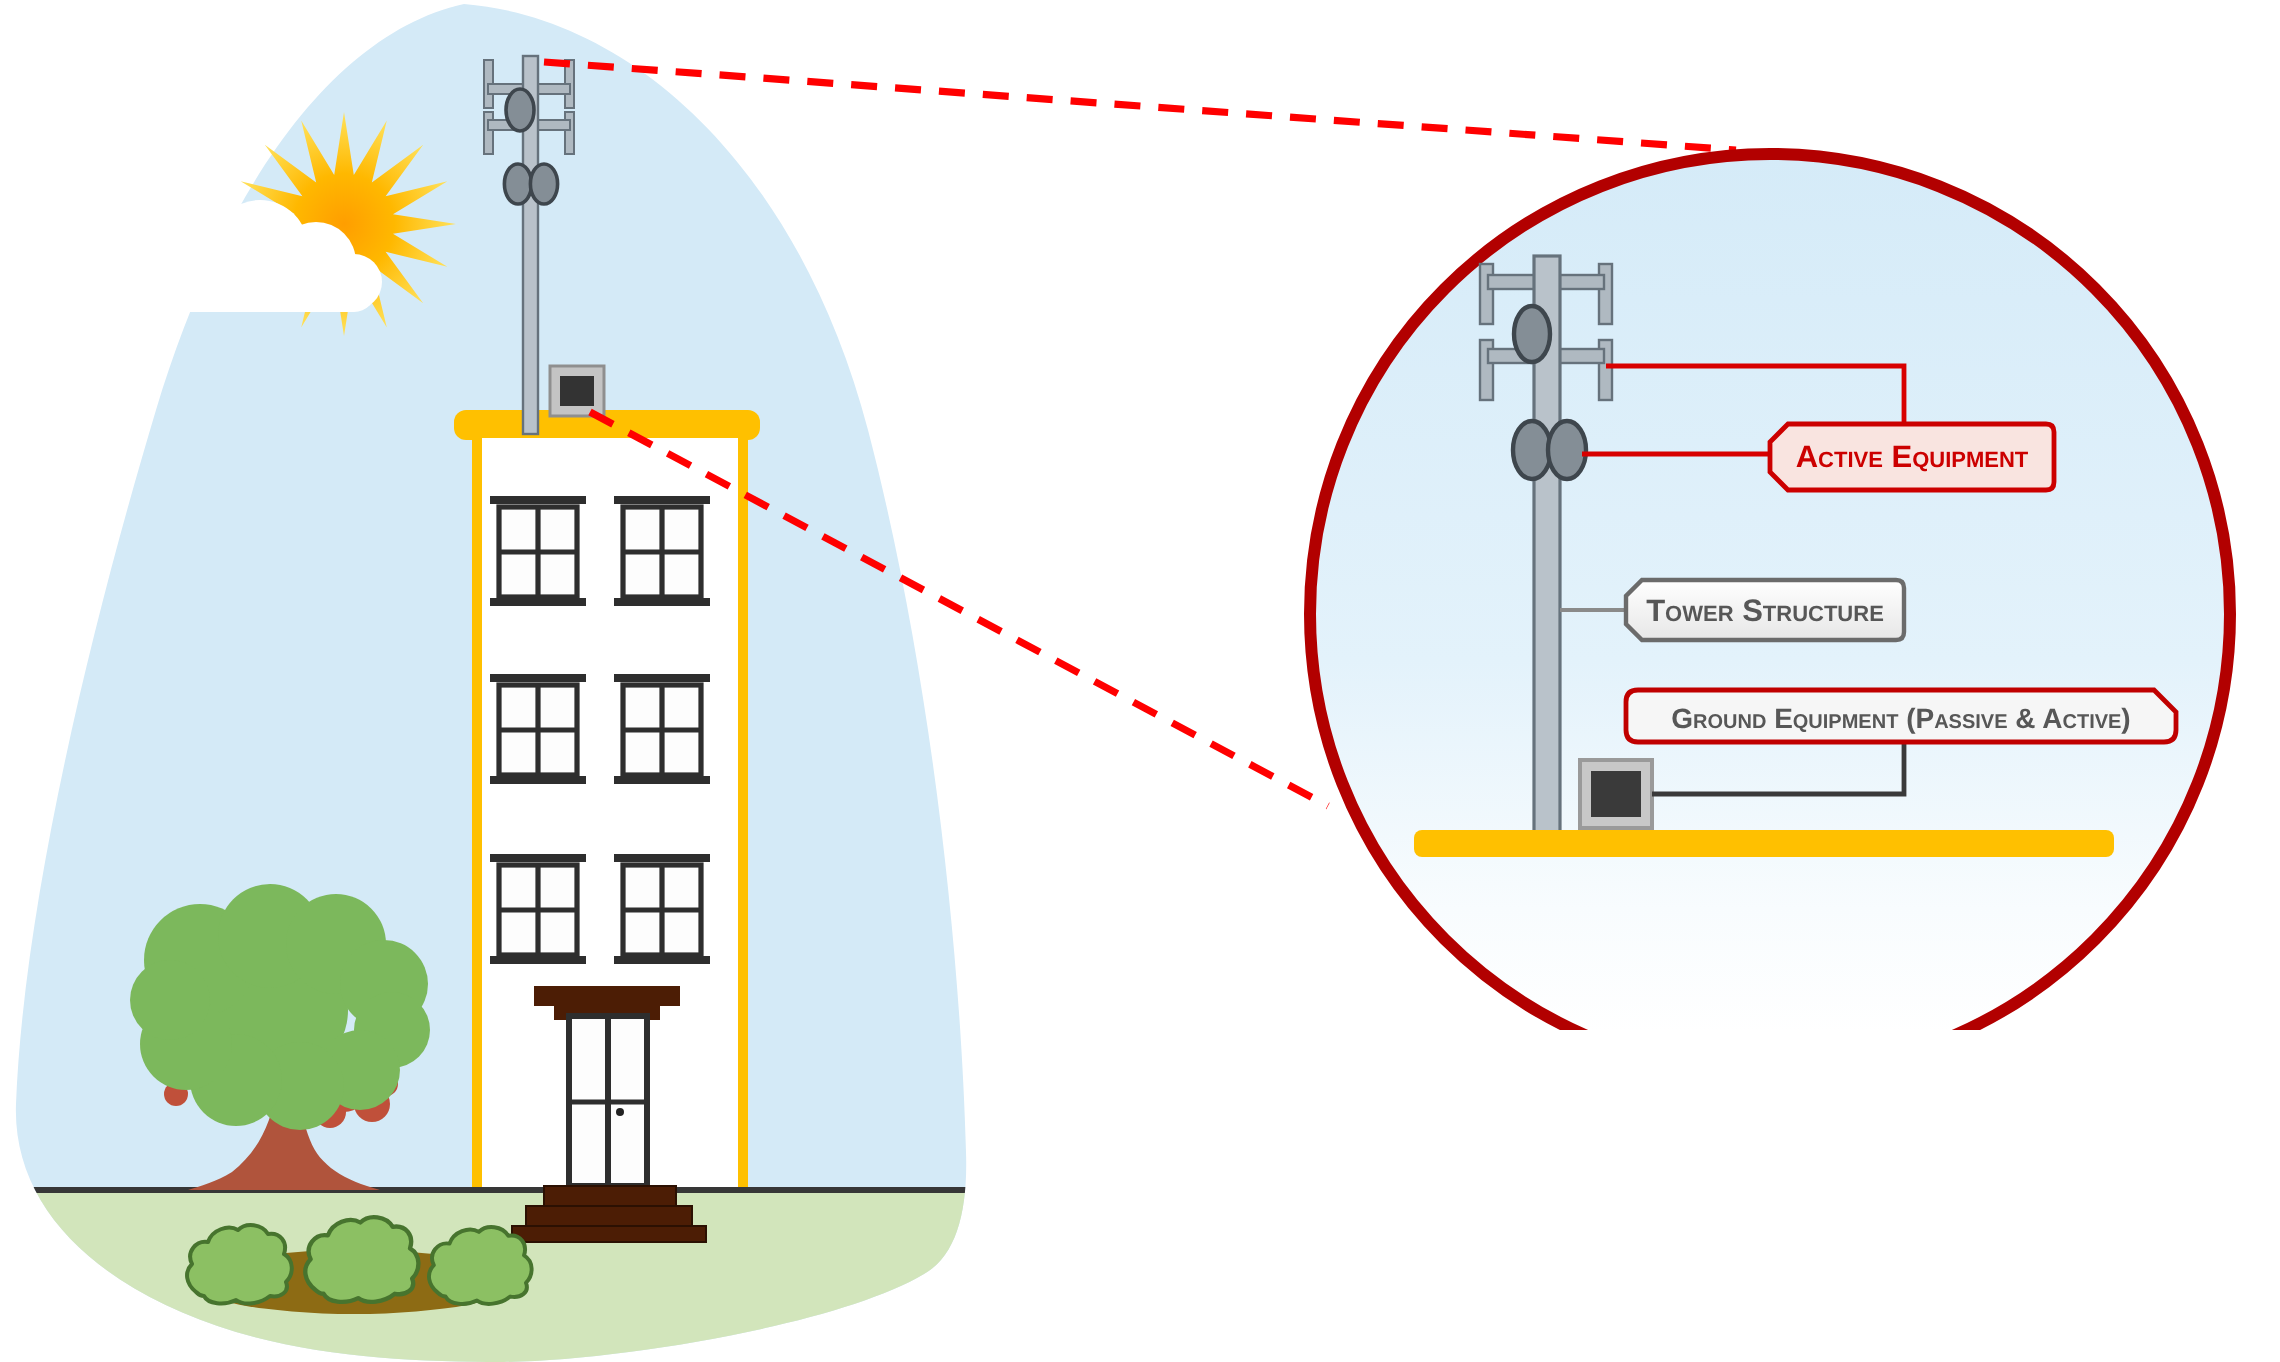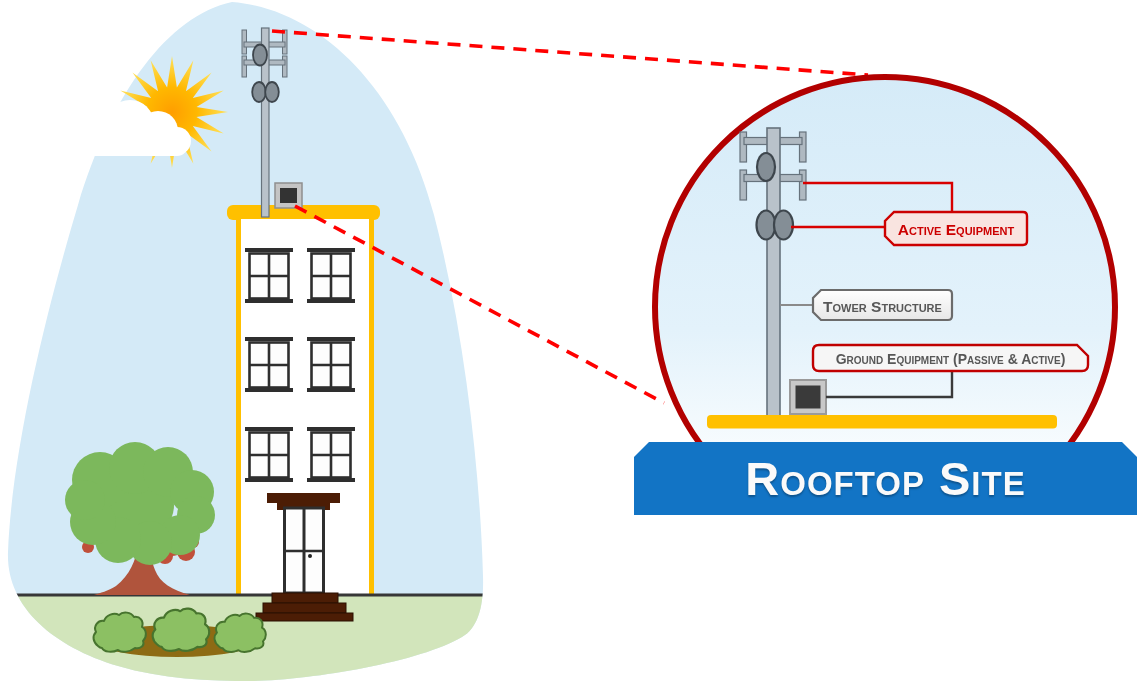--- a/index.html
+++ b/index.html
@@ -192,16 +192,13 @@
     <path d="M894,212 L1023,212 Q1027,212 1027,216 L1027,241 Q1027,245 1023,245 L894,245 L885,236 L885,221 Z" fill="#F9E4E0" stroke="#CC0000" stroke-width="2.4"></path>
     <path d="M821,290 L948,290 Q952,290 952,294 L952,316 Q952,320 948,320 L821,320 L813,312 L813,298 Z" fill="url(#grayBox)" stroke="#6B6B6B" stroke-width="2.2"></path>
     <path d="M819,345 L1077,345 L1088,356 L1088,365 Q1088,371 1082,371 L819,371 Q813,371 813,365 L813,351 Q813,345 819,345 Z" fill="#F6F6F6" stroke="#C00000" stroke-width="2.4"></path>
 
     <text class="callout-text" x="956" y="229" text-anchor="middle" font-size="15.5" fill="#CC0000">Active Equipment</text>
     <text class="callout-text" x="882.5" y="306" text-anchor="middle" font-size="15.5" fill="#575757">Tower Structure</text>
     <text class="callout-text" x="950.5" y="359" text-anchor="middle" font-size="14" fill="#575757">Ground Equipment (Passive &amp; Active)</text>
   </g>
 </svg>
 
-<div class="banner">
-  <span>Rooftop Site</span>
 </div>
-</div>
 
 </body></html>

